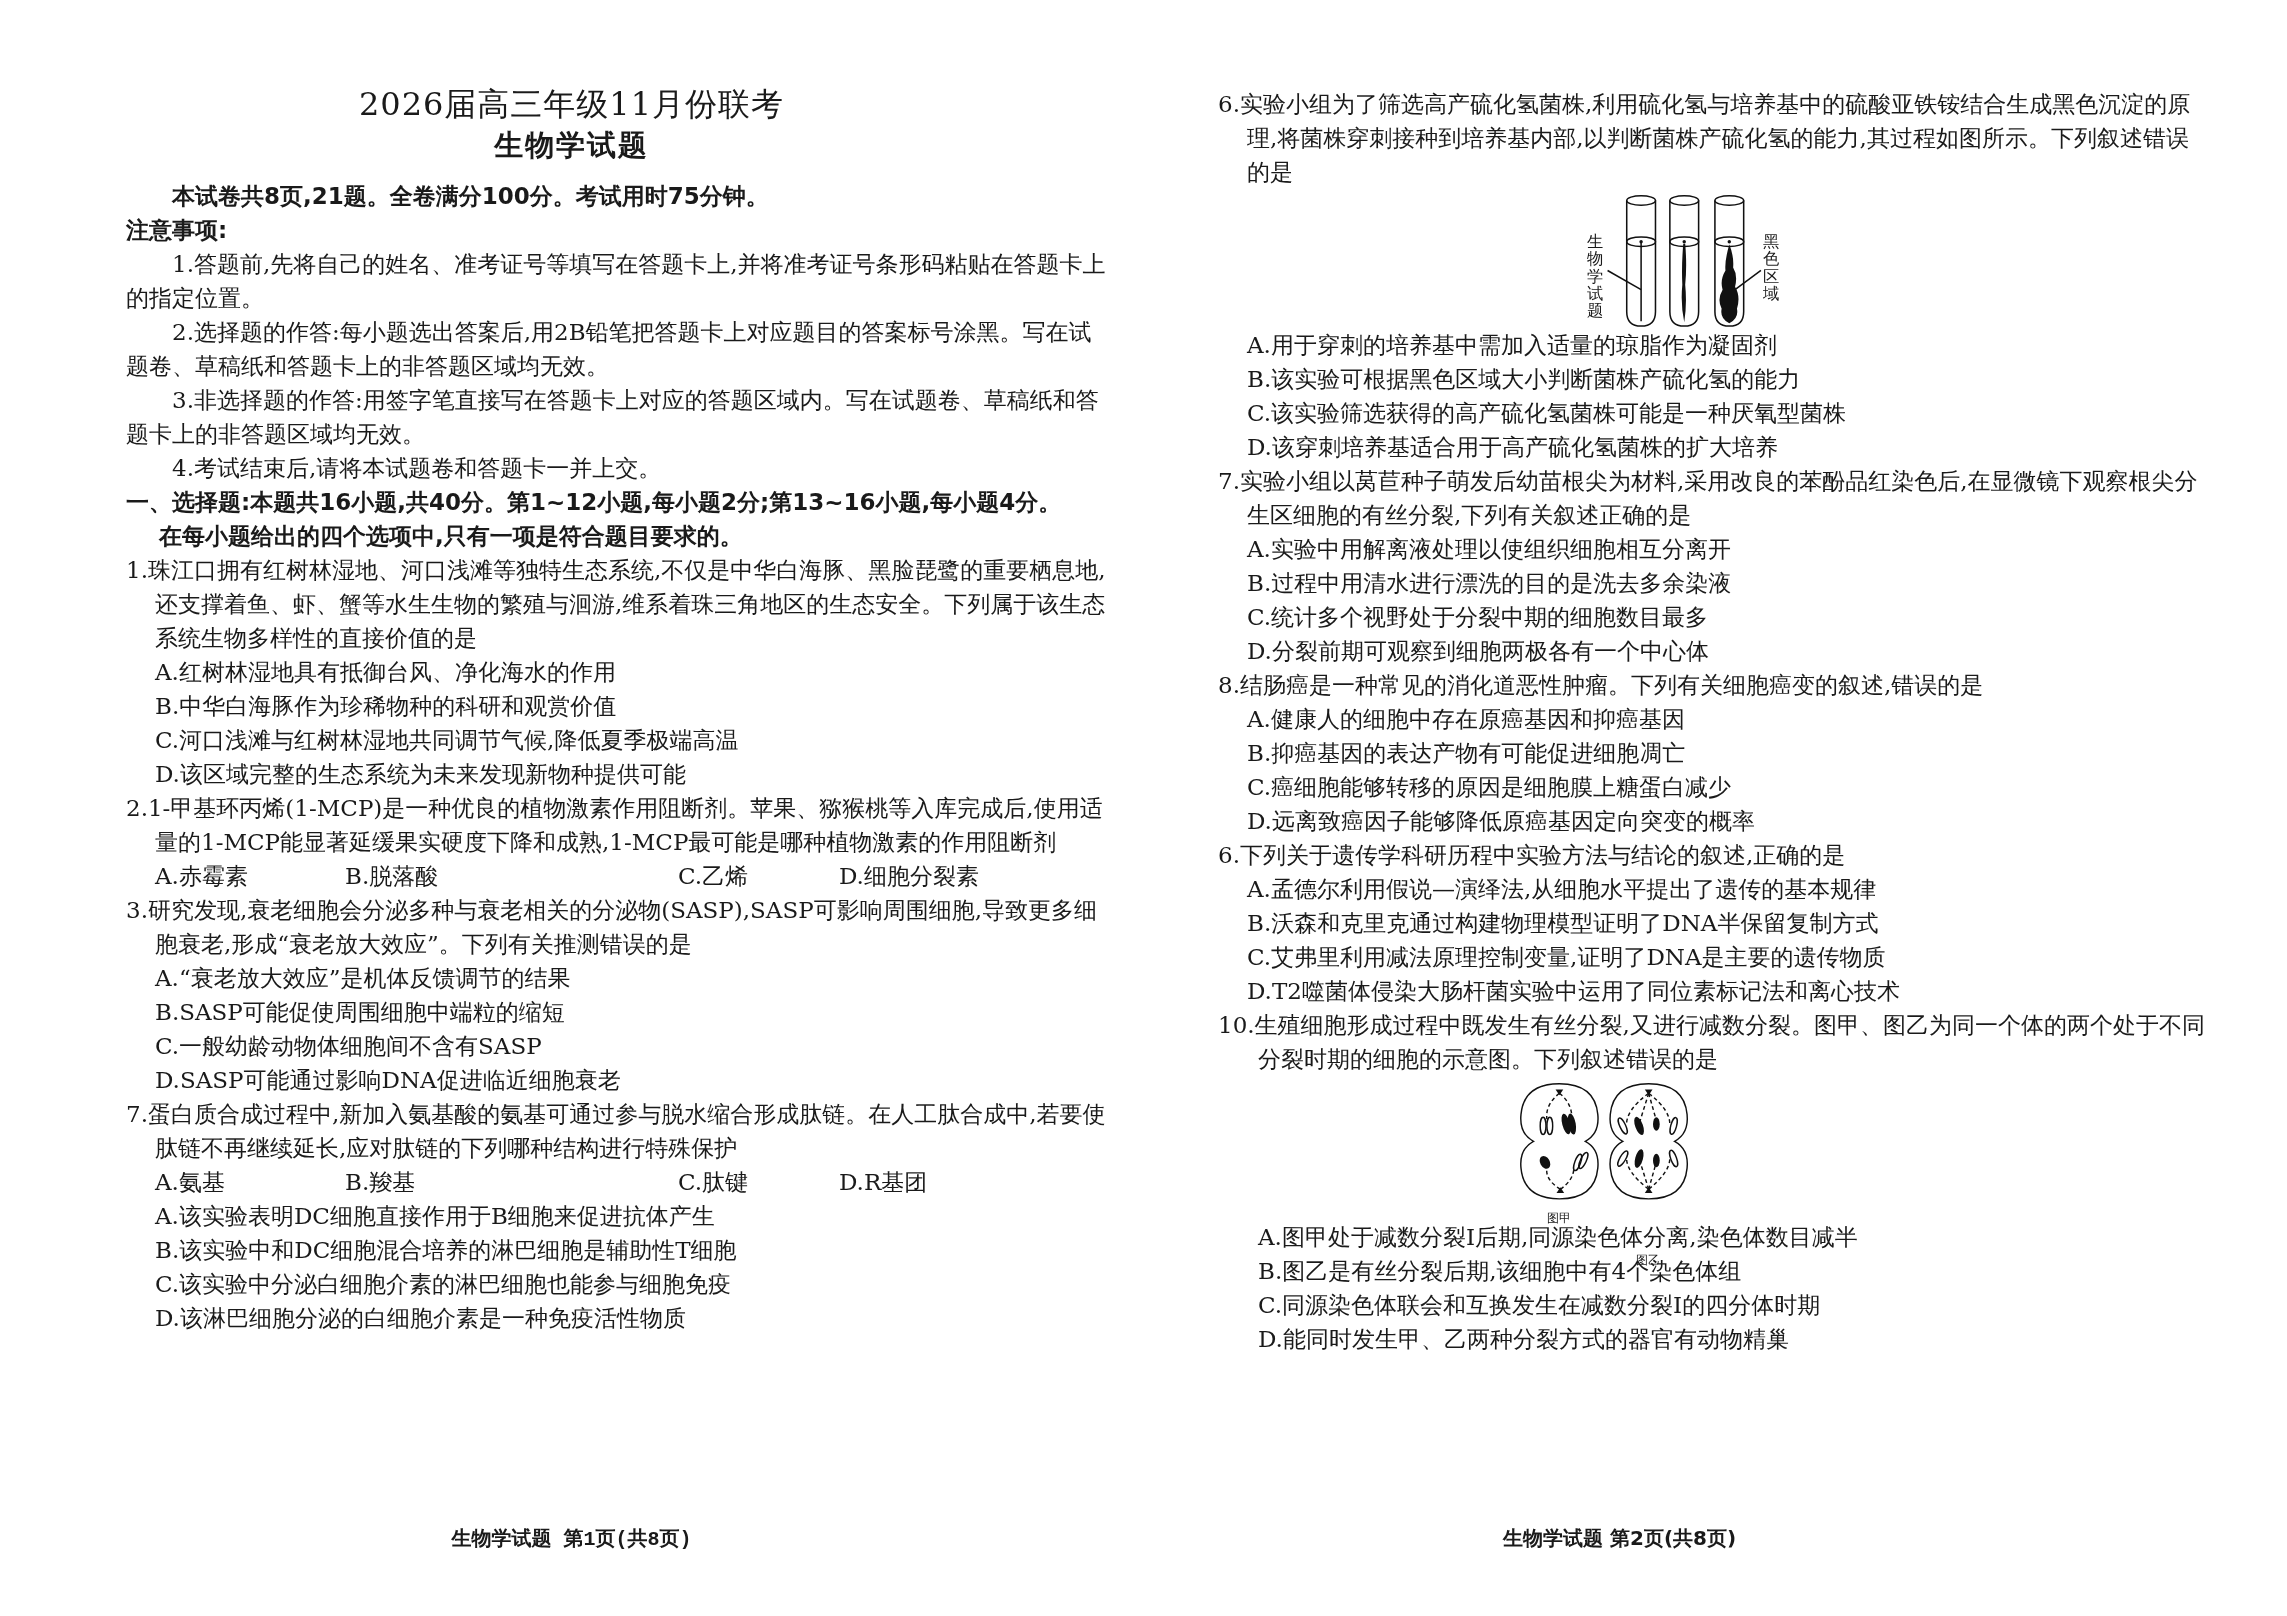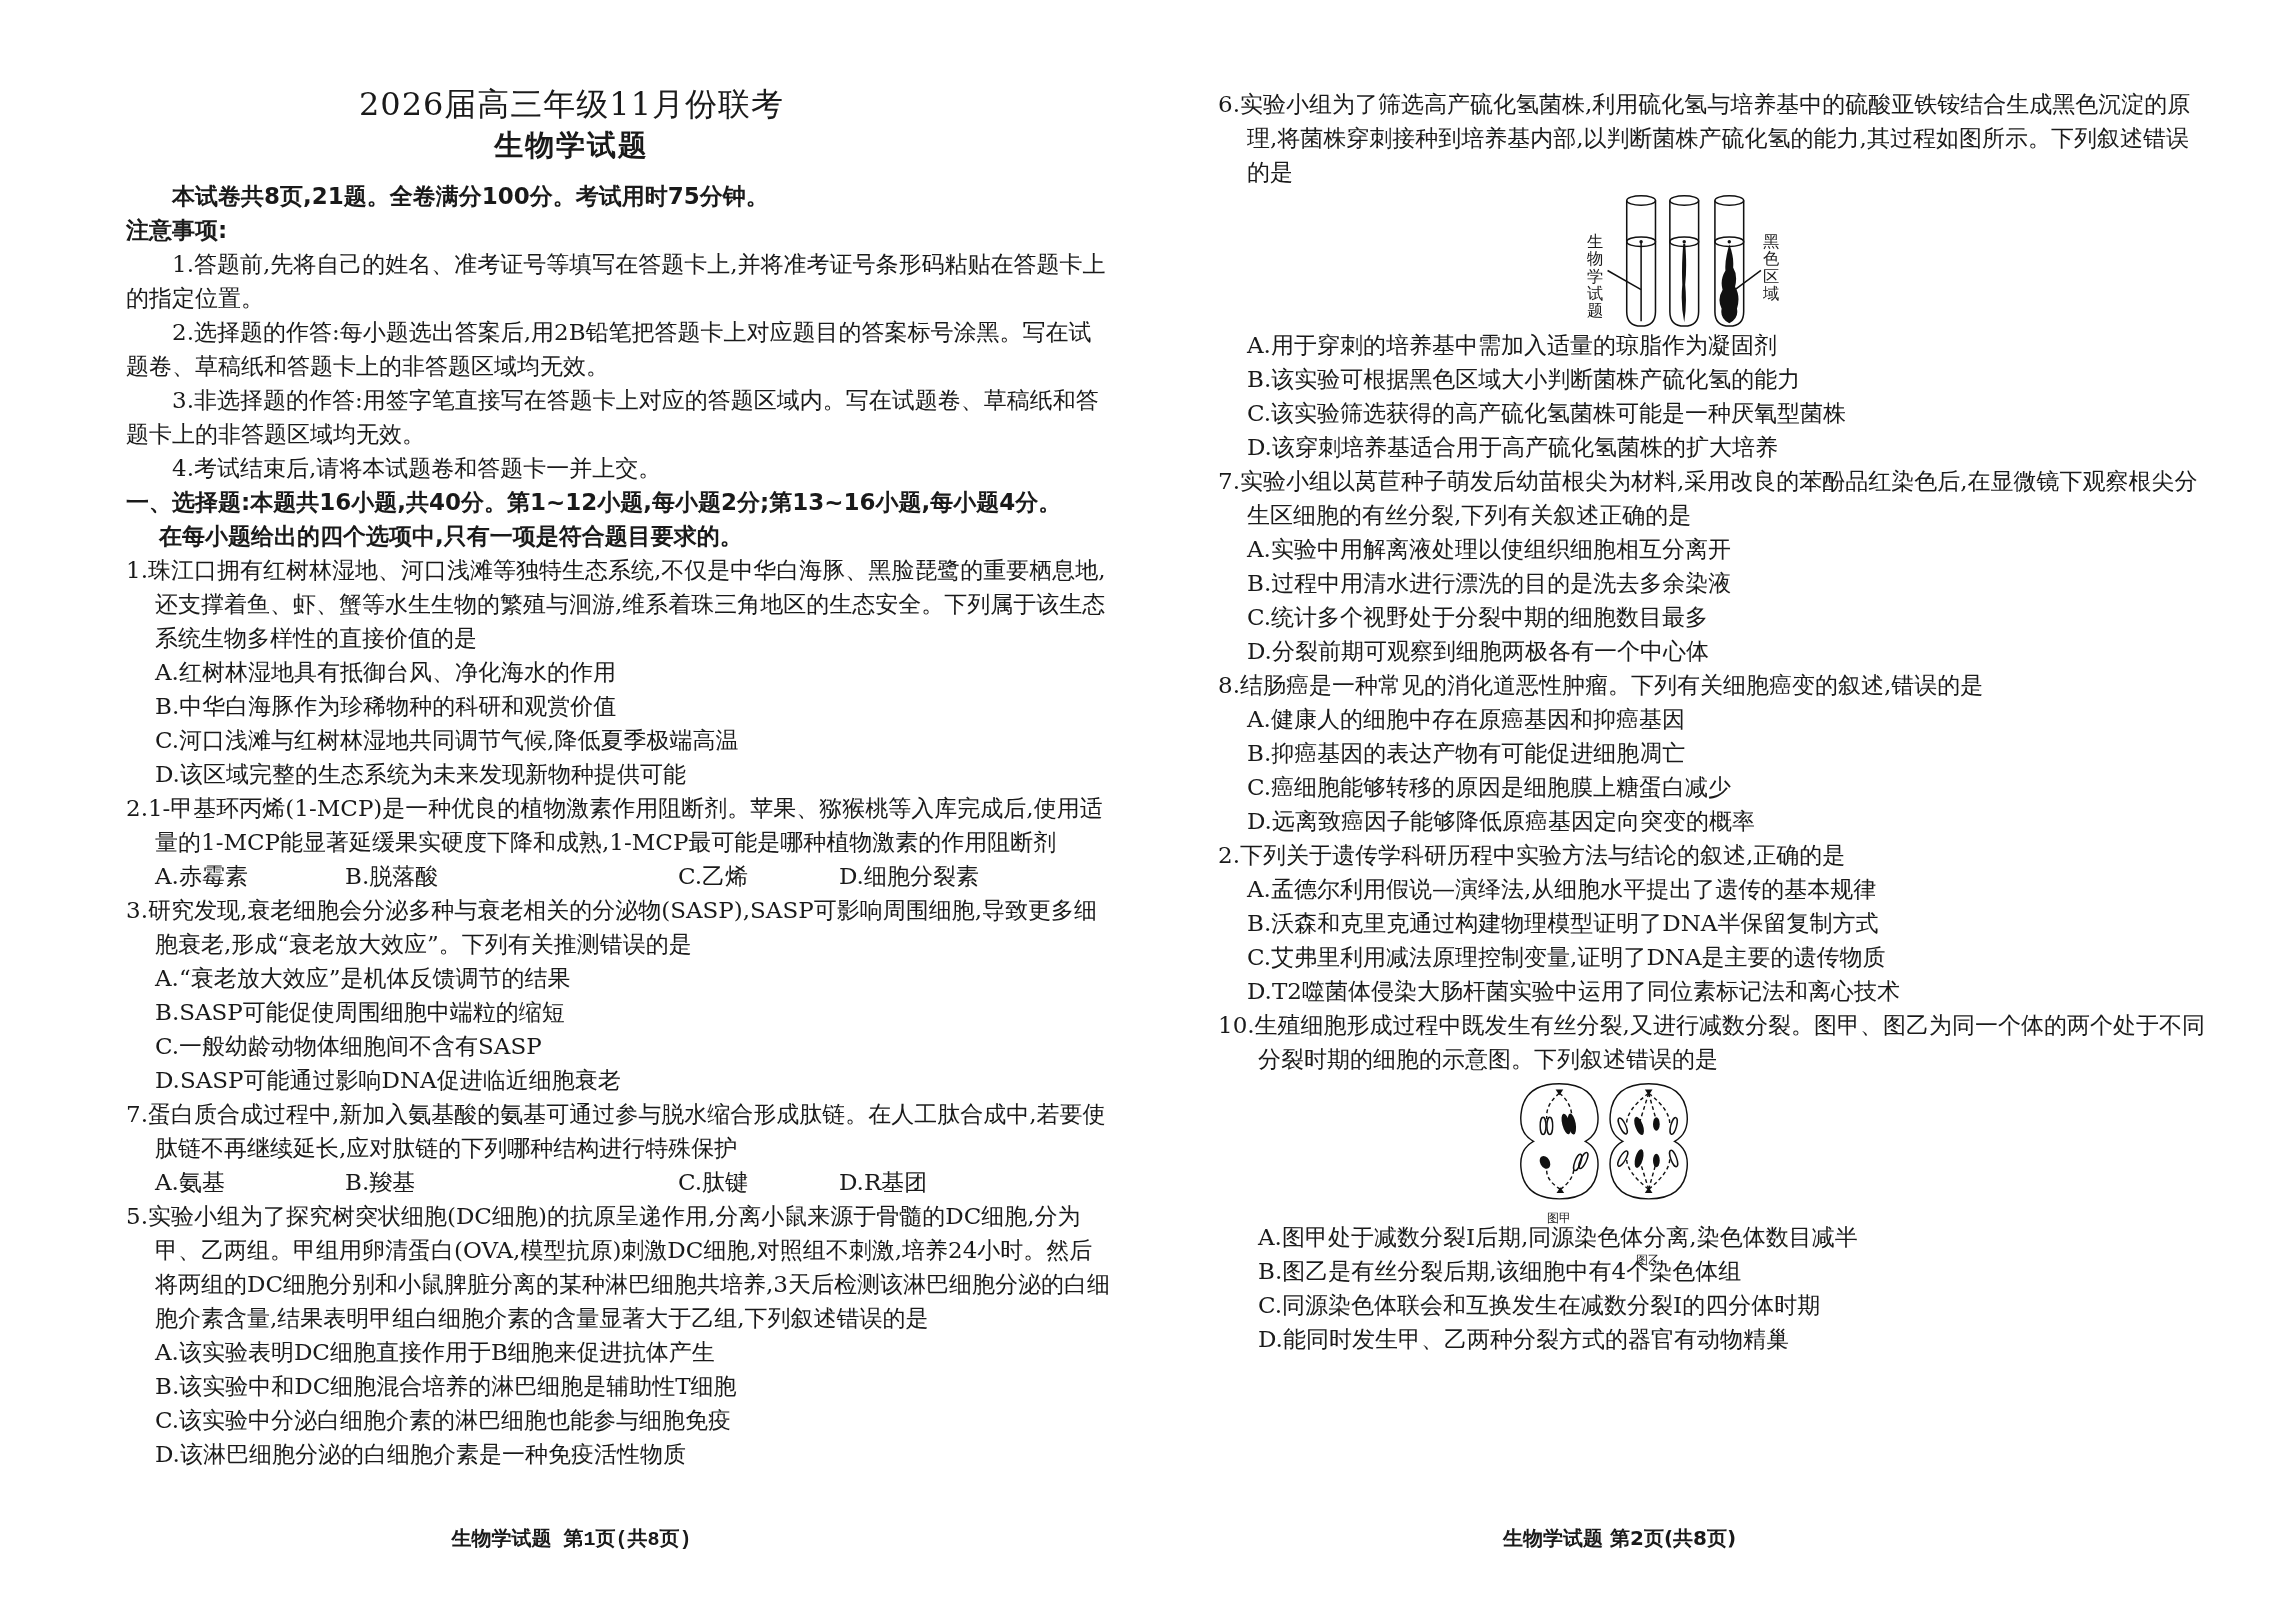--- a/index.html
+++ b/index.html
@@ -73,21 +73,20 @@
     <div class="opt">D.SASP可能通过影响DNA促进临近细胞衰老</div>
 
     <div class="hang">7.蛋白质合成过程中,新加入氨基酸的氨基可通过参与脱水缩合形成肽链。在人工肽合成中,若要使肽链不再继续延长,应对肽链的下列哪种结构进行特殊保护</div>
     <div class="opts-row">
       <span>A.氨基</span>
       <span>B.羧基</span>
       <span>C.肽键</span>
       <span>D.R基团</span>
     </div>
 
-    <div class="hang">5.实验小组为了探究树突状细胞(DC细胞)的抗原呈递作用,分离小鼠来源于骨髓的DC细胞,分为甲、乙两组。甲组用卵清蛋白(OVA,模型抗原)刺激DC细胞,对照组不刺激,培养24小时。然后将两组的DC细胞分别和小鼠脾脏分离的某种淋巴细胞共培养,3天后检测该淋巴细胞分泌的白细胞介素含量,结果表明甲组白细胞介素的含量显著大于乙组,下列叙述错误的是</div>
     <div class="opt">A.该实验表明DC细胞直接作用于B细胞来促进抗体产生</div>
     <div class="opt">B.该实验中和DC细胞混合培养的淋巴细胞是辅助性T细胞</div>
     <div class="opt">C.该实验中分泌白细胞介素的淋巴细胞也能参与细胞免疫</div>
     <div class="opt">D.该淋巴细胞分泌的白细胞介素是一种免疫活性物质</div>
   </div>
 
   <div class="footer">生物学试题 第1页(共8页)</div>
 </div>
 
 <div class="page" id="page-right">
@@ -133,21 +132,21 @@
     <div class="opt">B.过程中用清水进行漂洗的目的是洗去多余染液</div>
     <div class="opt">C.统计多个视野处于分裂中期的细胞数目最多</div>
     <div class="opt">D.分裂前期可观察到细胞两极各有一个中心体</div>
 
     <div class="hang">8.结肠癌是一种常见的消化道恶性肿瘤。下列有关细胞癌变的叙述,错误的是</div>
     <div class="opt">A.健康人的细胞中存在原癌基因和抑癌基因</div>
     <div class="opt">B.抑癌基因的表达产物有可能促进细胞凋亡</div>
     <div class="opt">C.癌细胞能够转移的原因是细胞膜上糖蛋白减少</div>
     <div class="opt">D.远离致癌因子能够降低原癌基因定向突变的概率</div>
 
-    <div class="hang">2.下列关于遗传学科研历程中实验方法与结论的叙述,正确的是</div>
+    <div class="hang">6.下列关于遗传学科研历程中实验方法与结论的叙述,正确的是</div>
     <div class="opt">A.孟德尔利用假说—演绎法,从细胞水平提出了遗传的基本规律</div>
     <div class="opt">B.沃森和克里克通过构建物理模型证明了DNA半保留复制方式</div>
     <div class="opt">C.艾弗里利用减法原理控制变量,证明了DNA是主要的遗传物质</div>
     <div class="opt">D.T2噬菌体侵染大肠杆菌实验中运用了同位素标记法和离心技术</div>
 
     <div class="hang10">10.生殖细胞形成过程中既发生有丝分裂,又进行减数分裂。图甲、图乙为同一个体的两个处于不同分裂时期的细胞的示意图。下列叙述错误的是</div>
     <div class="figure fig10">
       <svg width="990" height="144" viewBox="0 0 1030 150" style="position:absolute;left:0;top:0;">
         <g fill="none" stroke="#111" stroke-width="1.5">
 

